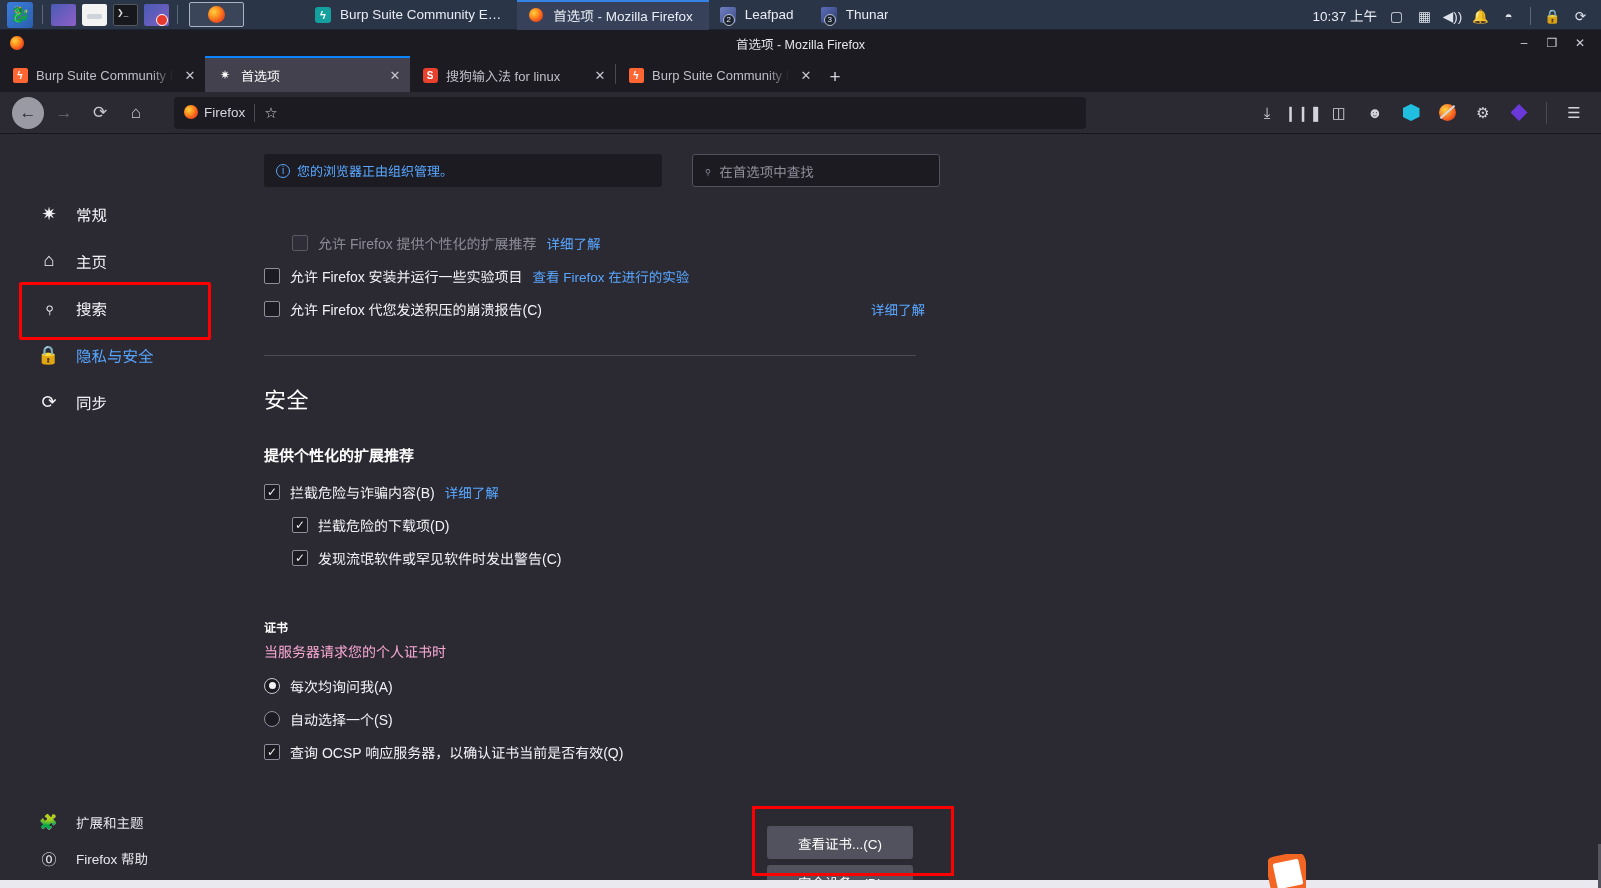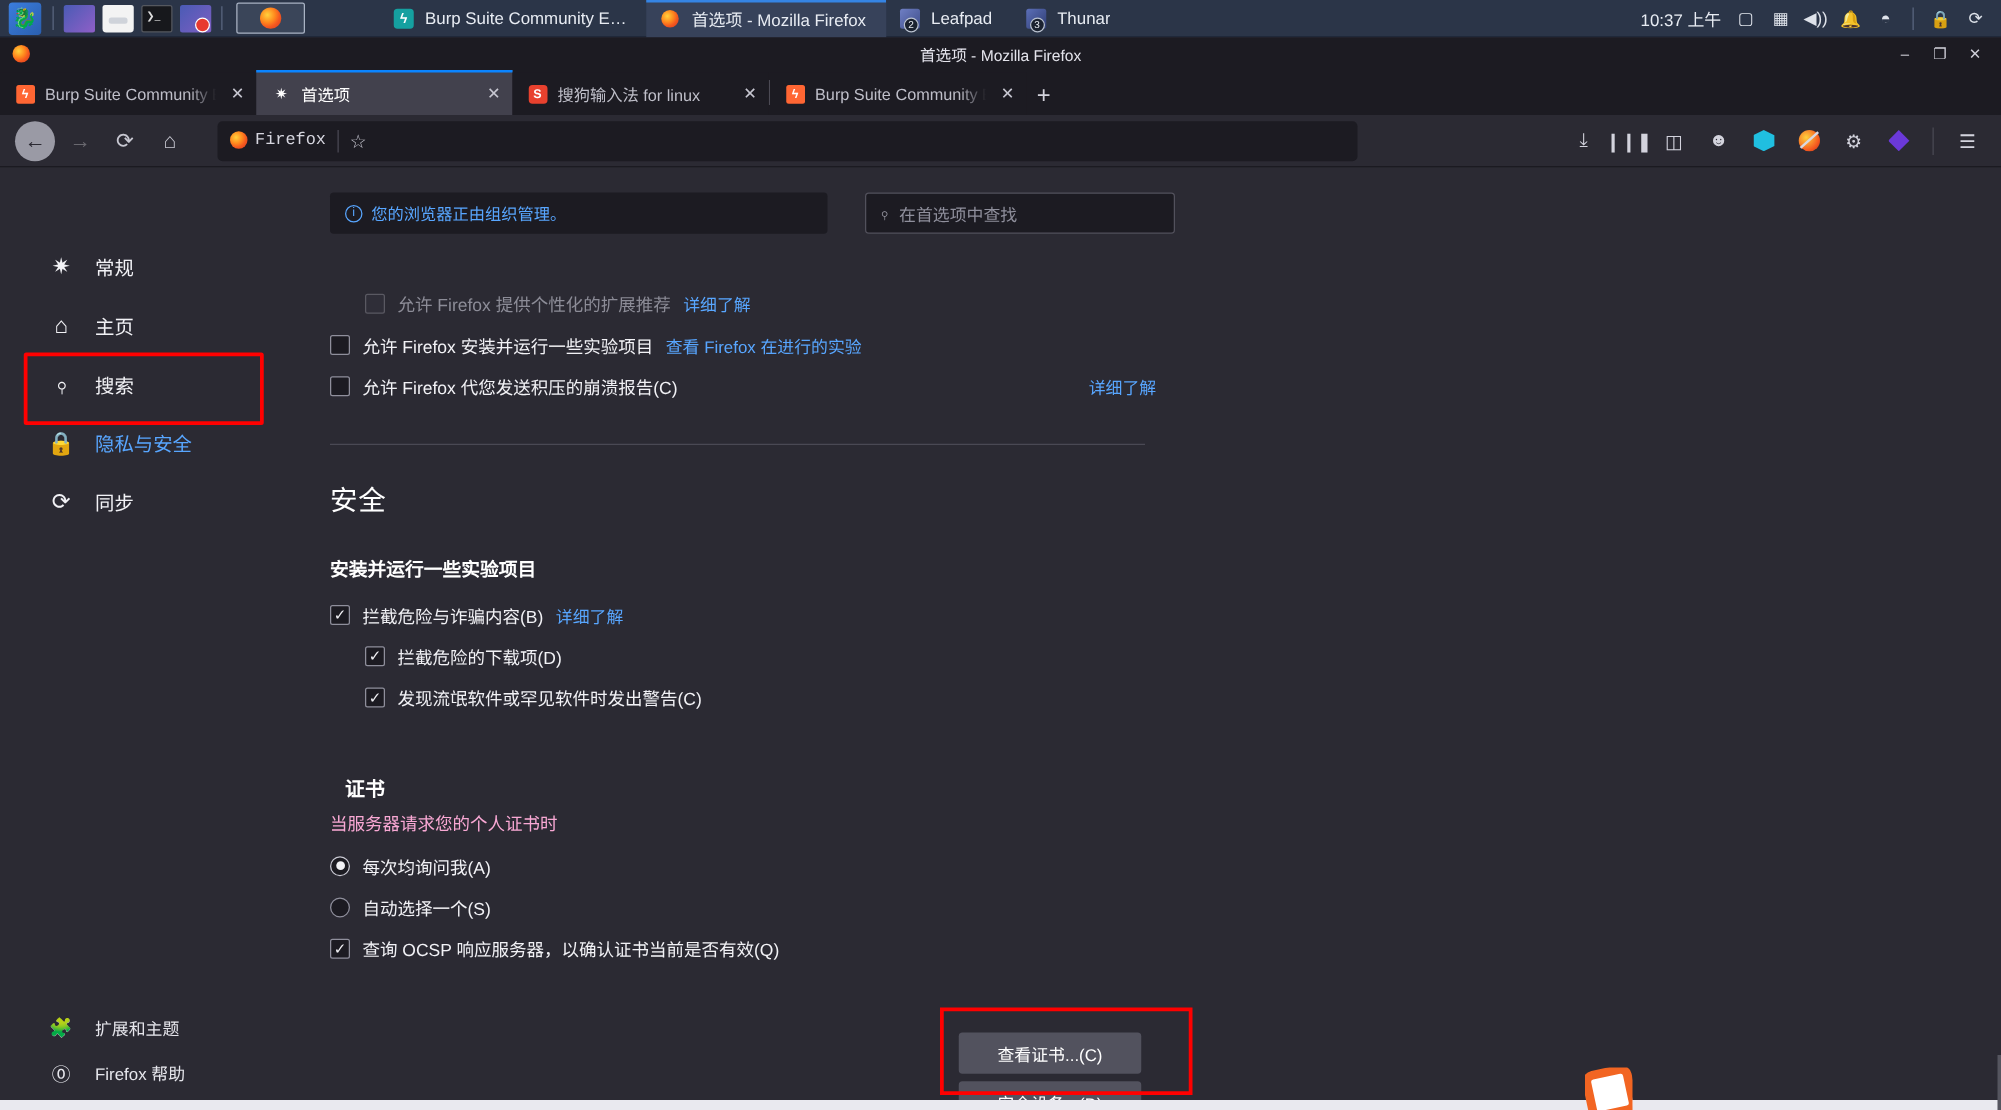--- a/index.html
+++ b/index.html
@@ -76,21 +76,21 @@
     display:flex;align-items:center;justify-content:center;
   }
   .leafpad-glyph{width:16px;height:16px;background:linear-gradient(135deg,#6f7fc4,#3f4e8a);border-radius:2px;}
   .thunar-glyph{width:16px;height:16px;background:linear-gradient(135deg,#5c6fb8,#2f3d73);border-radius:2px;}
   .numbadge{
     position:absolute; left:4px; bottom:-2px;
     width:12px;height:12px;border-radius:50%;
     background:#1b2230;border:1px solid #b9c1cf;color:#e8ecf3;
     font-size:8px;line-height:10px;text-align:center;
   }
-  .tb-tray { display: flex; align-items: center; gap: 11px; padding-right: 12px; font-size: 13.5px;}
+  .tb-tray { display: flex; align-items: flex-end; gap: 11px; padding-right: 12px; font-size: 13.5px;}
   .tray-ico { width: 17px; height: 17px; display:flex;align-items:center;justify-content:center; opacity: .95;}
   .tray-sep { width:1px;height:18px;background:#5b6780;margin:0 2px; }
 
   
   .ff-window { position:absolute; top:30px; left:0; width:1601px; height:858px; background:#2b2a33; }
 
   .ff-titlebar {
     height: 26px; background: #1c1b22;
     display:flex;align-items:center;position:relative;
     padding: 0 4px;
@@ -129,21 +129,21 @@
   }
   .navbtn{ width:32px;height:32px;border-radius:4px;display:flex;align-items:center;justify-content:center;
      color:#c8c8d2; font-size:17px;}
   .navbtn.back{ background:#9a9aa5; color:#2b2a33; border-radius:50%; }
   .navbtn.dim{ color:#69686f; }
   .urlbar{
     flex:1; height:32px; margin:0 12px 0 18px; background:#1c1b22;
     border-radius:4px; display:flex;align-items:center; padding:0 10px; gap:9px;
     max-width:912px;
   }
-  .url-brand{ display:flex;align-items:flex-start;gap:6px;font-size:13.5px;color:#d6d6df;font-family:Liberation Mono, monospace; }
+  .url-brand{ display:flex;align-items:flex-start;gap:6px;font-size:13.5px;color:#d6d6df; }
   .url-vsep{ width:1px;height:18px;background:#4a4954; }
   .url-text{ font-size:13.5px; color:#f0f0f5; flex:1; white-space:nowrap; overflow:hidden;}
   .url-star{ font-size:15px;color:#c9c9d3; }
   .ff-toolicons{ display:flex;align-items:center;gap:10px; margin-left:auto; padding-right:2px;}
   .tool{ width:26px;height:26px;display:flex;align-items:center;justify-content:center;color:#d3d3dd;font-size:15px;}
   .ext-a{ width:17px;height:17px;background:#20bfe0;clip-path:polygon(50% 0,100% 25%,100% 75%,50% 100%,0 75%,0 25%); }
   .ext-b{ width:17px;height:17px;border-radius:50%;background:radial-gradient(circle at 35% 35%,#ffd13d,#f4581f 65%,#b0301a); position:relative;}
   .ext-b:after{content:"";position:absolute;left:-1px;top:7px;width:19px;height:2px;background:#d8d8e0;transform:rotate(-42deg);}
   .ext-c{ width:17px;height:17px;background:#6b39d9;clip-path:polygon(50% 0,100% 50%,50% 100%,0 50%); }
   .tool-sep{ width:1px;height:22px;background:#4a4954;margin:0 4px;}
@@ -194,21 +194,21 @@
   .cb.checked{ }
   .cb.disabled{ border-color:#5a5962; background:#2f2e38;}
   .lbl{ font-size:14px; color:#f2f2f6; }
   .lbl.disabled{ color:#8c8c97; }
   .lnk{ font-size:13.5px; color:#58a6ff; }
   .row .spacer{ flex:1; }
 
   .divider{ height:1px;background:#4a4954;margin:30px 0 0 0;width:652px; }
   .h1{ font-size:22px;font-weight:normal;color:#ffffff;margin:26px 0 0 0;letter-spacing:.5px;}
   .h2{ font-size:15px;font-weight:bold;color:#ffffff;margin:30px 0 10px 0;}
-  .h2b{ font-size:16px;font-weight:bold;color:#ffffff;margin:0 0 6px 12px;}
+  .h2b{ font-size:12px;font-weight:bold;color:#ffffff;margin:0 0 6px 0;}
   .subtext{ font-size:14px;color:#f9a8d4;margin-bottom:8px;}
   .radio{
     width:16px;height:16px;border-radius:50%;border:1px solid #8f8f9c;background:#1c1b22;
     flex:0 0 auto;display:flex;align-items:center;justify-content:center;
   }
   .radio.on{ border-color:#c9c9d3; }
   .radio.on:after{ content:"";width:7px;height:7px;border-radius:50%;background:#f2f2f6;}
 
   .btncol{ position:absolute; left:512px; top:692px; width:146px; }
   .pbtn{
@@ -444,21 +444,21 @@
           <span class="cb"></span>
           <span class="lbl">允许 Firefox 代您发送积压的崩溃报告(C)</span>
           <span class="spacer"></span>
           <span class="lnk">详细了解</span>
         </div>
 
         <div class="divider"></div>
 
         <h1 class="h1">安全</h1>
 
-        <h2 class="h2">安装并运行一些实验项目</h2>
+        <h2 class="h2">提供个性化的扩展推荐</h2>
 
         <div class="row">
           <span class="cb checked">✓</span>
           <span class="lbl">拦截危险与诈骗内容(B)</span>
           <span class="lnk">详细了解</span>
         </div>
         <div class="row indent1">
           <span class="cb checked">✓</span>
           <span class="lbl">拦截危险的下载项(D)</span>
         </div>

